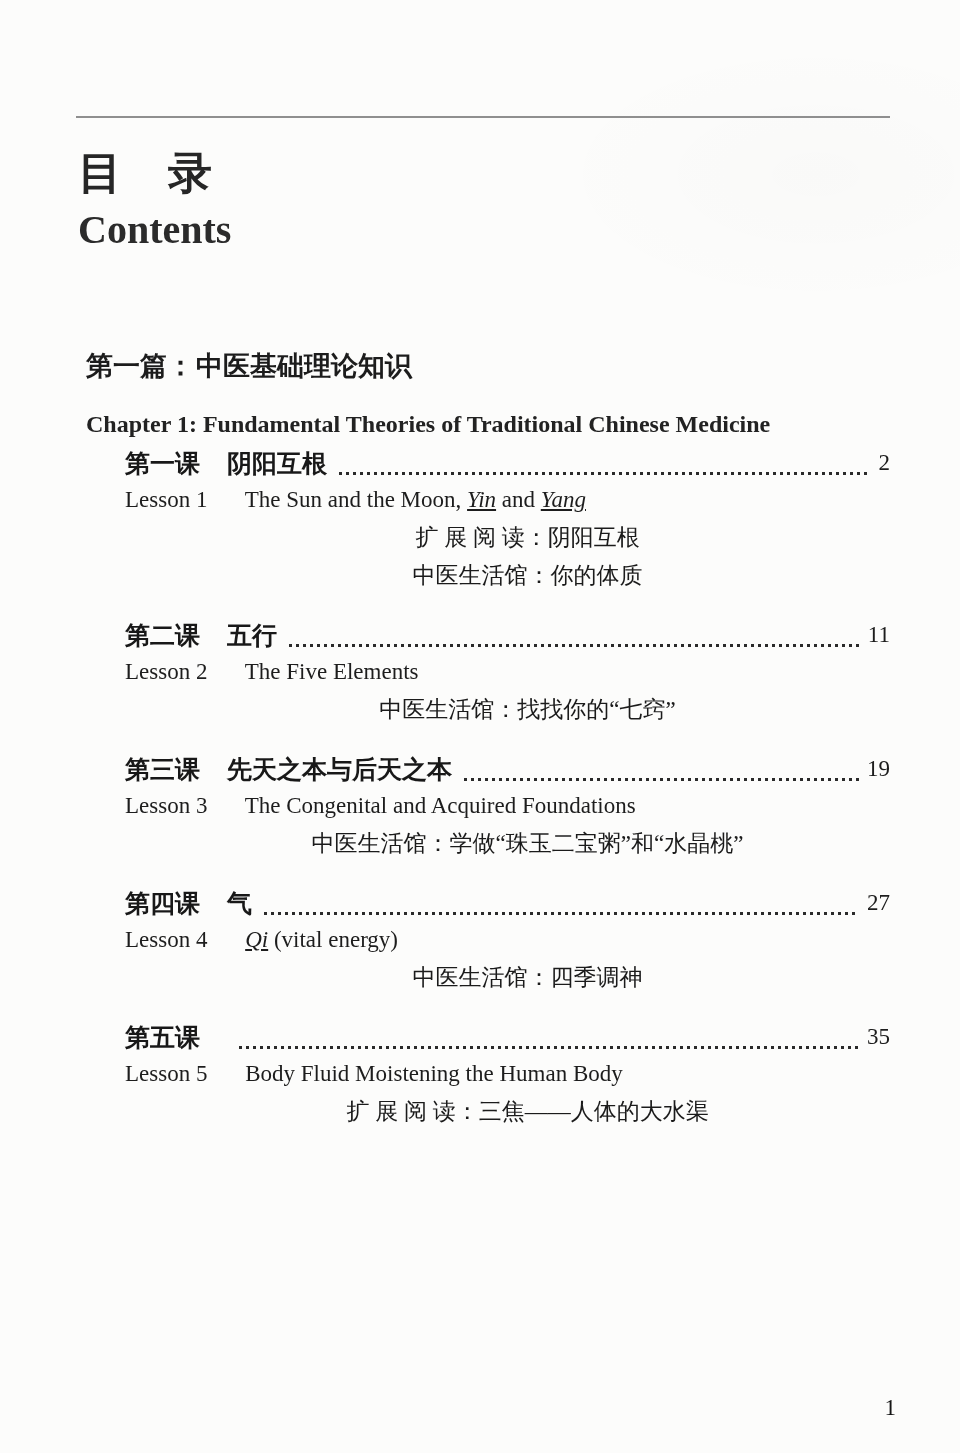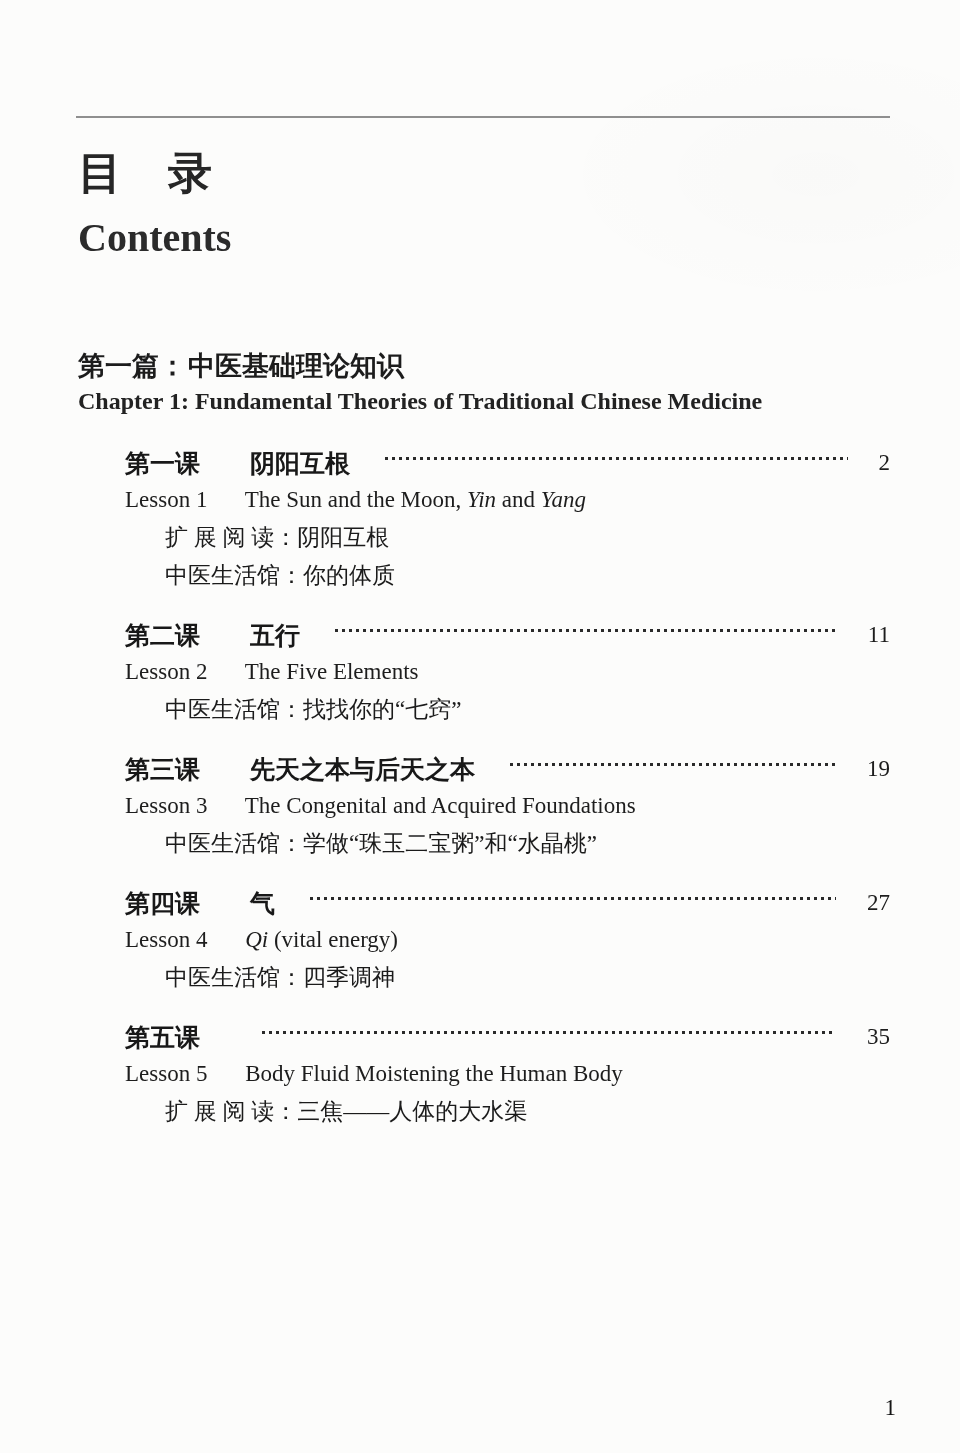--- a/index.html
+++ b/index.html
@@ -45,62 +45,61 @@
     font-size: 44px;
     line-height: 1.12;
     color: #262626;
     letter-spacing: 1px;
   }
   .toc-en {
     font-family: "Liberation Serif", serif;
     font-weight: 700;
     font-size: 40px;
     line-height: 1.15;
-    margin-top: 18px;
+    margin-top: 10px;
     color: #2b2b2b;
   }
   .section-head {
     position: absolute;
-    left: 78px;
+    left: 86px;
     top: 350px;
     width: 812px;
   }
   .sec-zh {
     font-family: "Liberation Serif", serif;
     font-size: 27px;
     line-height: 1.25;
     font-weight: 600;
     color: #1c1c1c;
   }
   .sec-zh .sec-zh-title { font-weight: 800; margin-left: 2px; }
   .sec-en {
     font-family: "Liberation Serif", serif;
     font-weight: 700;
     font-size: 24px;
     line-height: 1.25;
-    margin-top: 2px;
+    margin-top: 25px;
     color: #222;
   }
   .lessons {
     position: absolute;
     left: 125px;
     right: 70px;
     top: 446px;
   }
   .lesson { margin-bottom: 27px; }
   .zh-row {
     display: flex;
-    align-items: center;
+    align-items: flex-end;
     font-family: "Liberation Sans", sans-serif;
     font-weight: 700;
     font-size: 25px;
     line-height: 34px;
     color: #181818;
     white-space: nowrap;
-    gap: 23px;
   }
   .zh-num { margin-right: 27px; }
   .dots {
     flex: 1 1 auto;
     height: 3px;
     margin: 0 8px 0 12px;
     transform: translateY(-5px);
     background-image: repeating-linear-gradient(to right, var(--dots) 0 2.6px, transparent 2.6px 7px);
   }
   .pg {
@@ -111,29 +110,30 @@
   }
   .en-row {
     margin-top: 5px;
     font-family: "Liberation Serif", serif;
     font-size: 23px;
     line-height: 30px;
     color: #1d1d1d;
     white-space: nowrap;
   }
   .en-num { margin-right: 32px; }
-  .en-title i { font-style: italic; }
+  .en-title i { font-style: italic; text-decoration: underline; }
   .sub-row {
     margin-top: 8px;
     padding-left: 40px;
     font-family: "Liberation Serif", serif;
     font-size: 23px;
     line-height: 30px;
     color: #1b1b1b;
     white-space: nowrap;
+    text-align: center;
   }
   .page-num {
     position: absolute;
     right: 64px;
     bottom: 32px;
     font-family: "Liberation Serif", serif;
     font-size: 23px;
     color: #161616;
   }
 </style>

